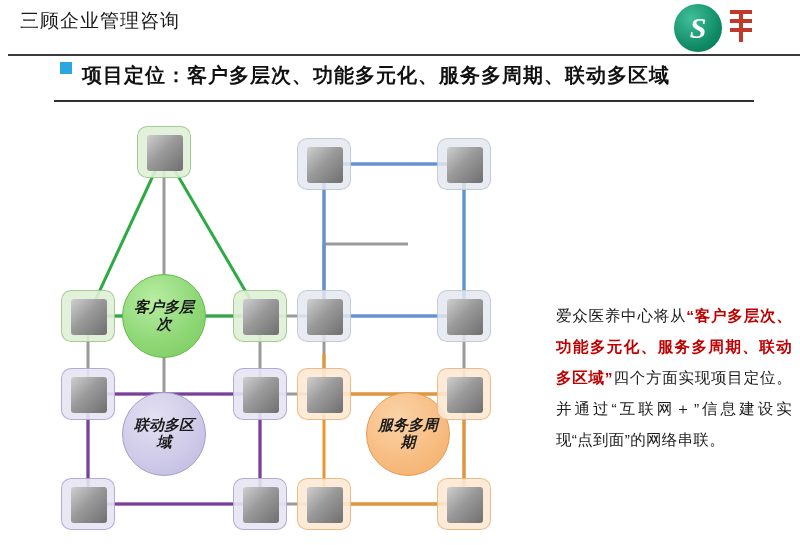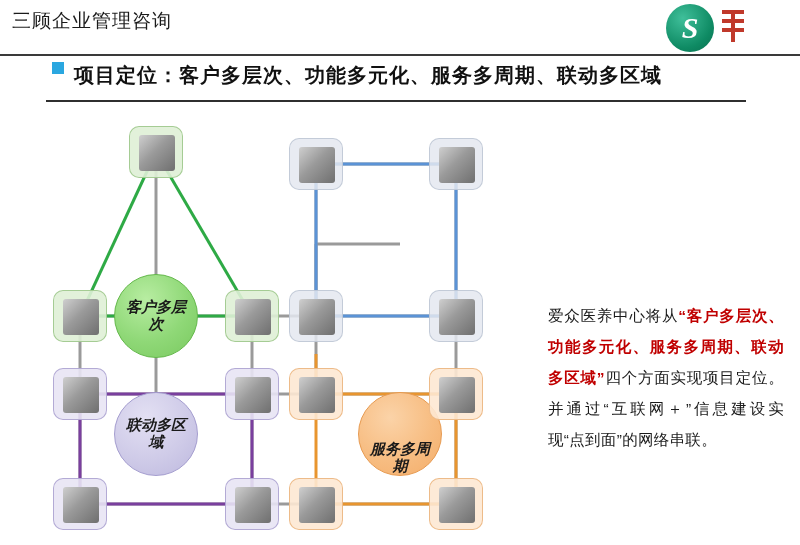--- a/index.html
+++ b/index.html
@@ -9,21 +9,21 @@
   body {
     width: 800px;
     height: 545px;
     background: #ffffff;
     font-family: "Liberation Sans", sans-serif;
     overflow: hidden;
     position: relative;
   }
   .slide {
     position: absolute;
-    left: 0; top: 0;
+    left: 8px; top: 0;
     width: 772px;
     height: 545px;
     background: #ffffff;
   }
 
   
   .header {
     position: absolute;
     left: 0; top: 0;
     width: 800px;
@@ -289,21 +289,21 @@
         <line x1="296" y1="250" x2="296" y2="290"></line>
       </g>
     </svg>
 
     <div class="hub hub-green" style="left:94px; top:170px; width:84px; height:84px;">
       <span>客户多层次</span>
     </div>
     <div class="hub hub-purple" style="left:94px; top:288px; width:84px; height:84px;">
       <span>联动多区域</span>
     </div>
-    <div class="hub hub-orange" style="left:338px; top:288px; width:84px; height:84px;align-items:flex-end;">
+    <div class="hub hub-orange" style="left:338px; top:288px; width:84px; height:84px;">
       <span>服务多周期</span>
     </div>
 
     <div class="node-chip chip-green" style="left:109px; top:22px;">
         <div class="inner"></div>
       </div>
     <div class="node-chip chip-gray" style="left:269px; top:34px;">
         <div class="inner"></div>
       </div>
     <div class="node-chip chip-gray" style="left:409px; top:34px;">

